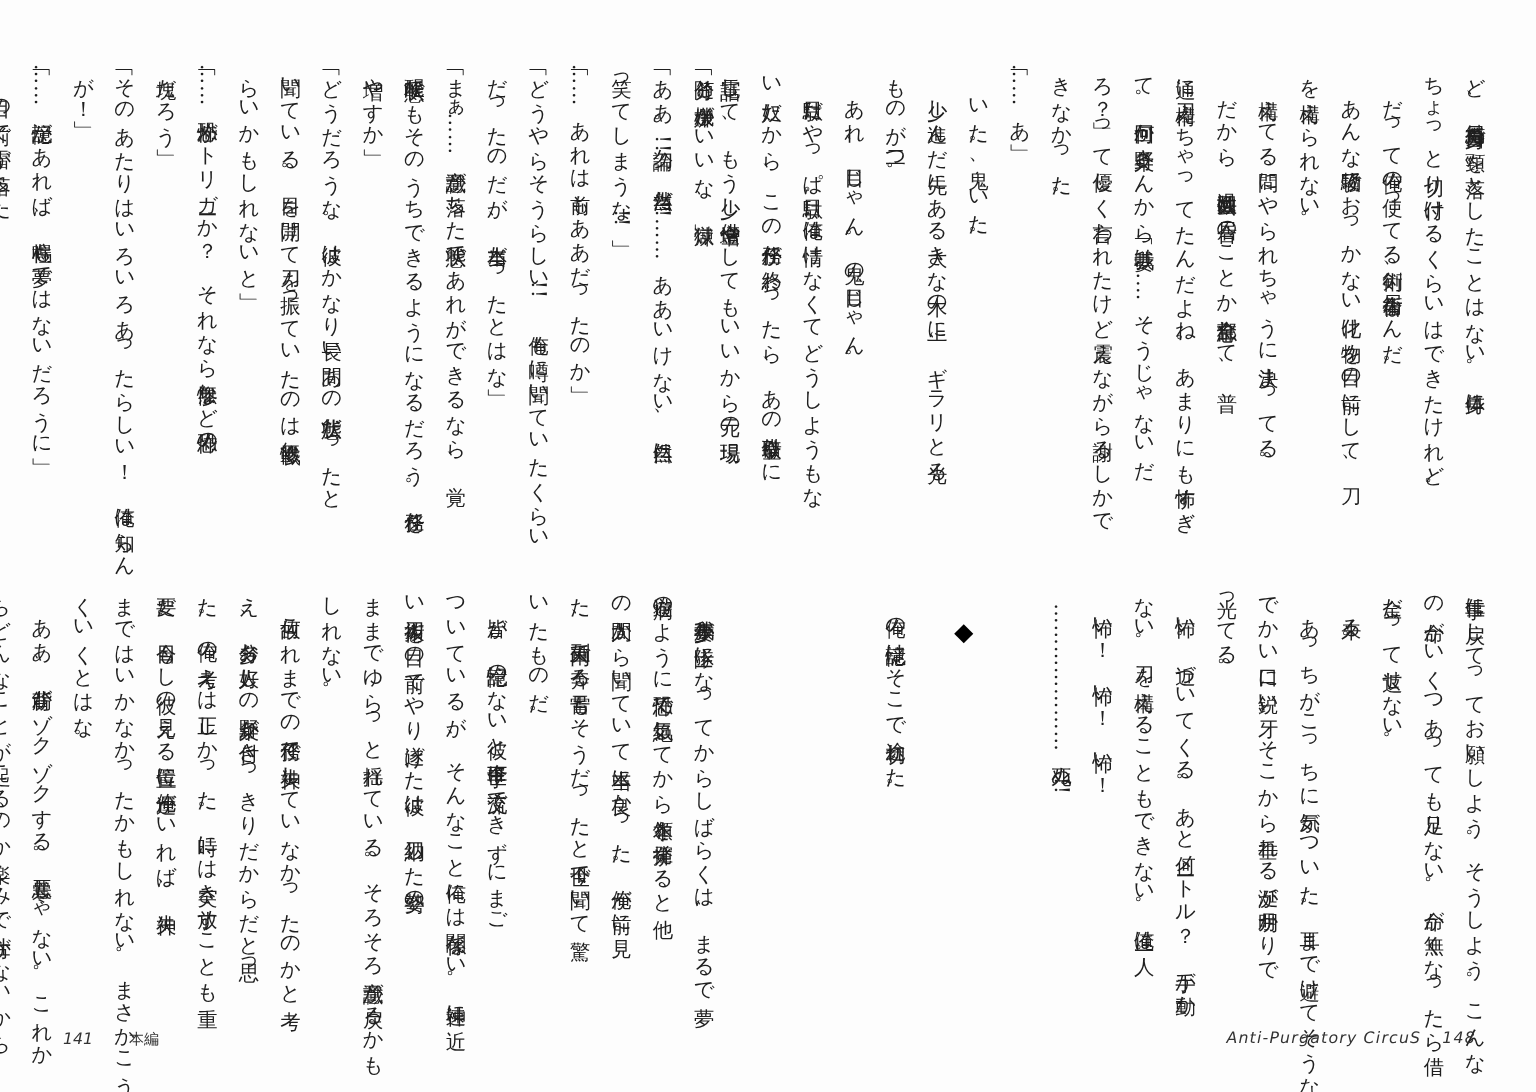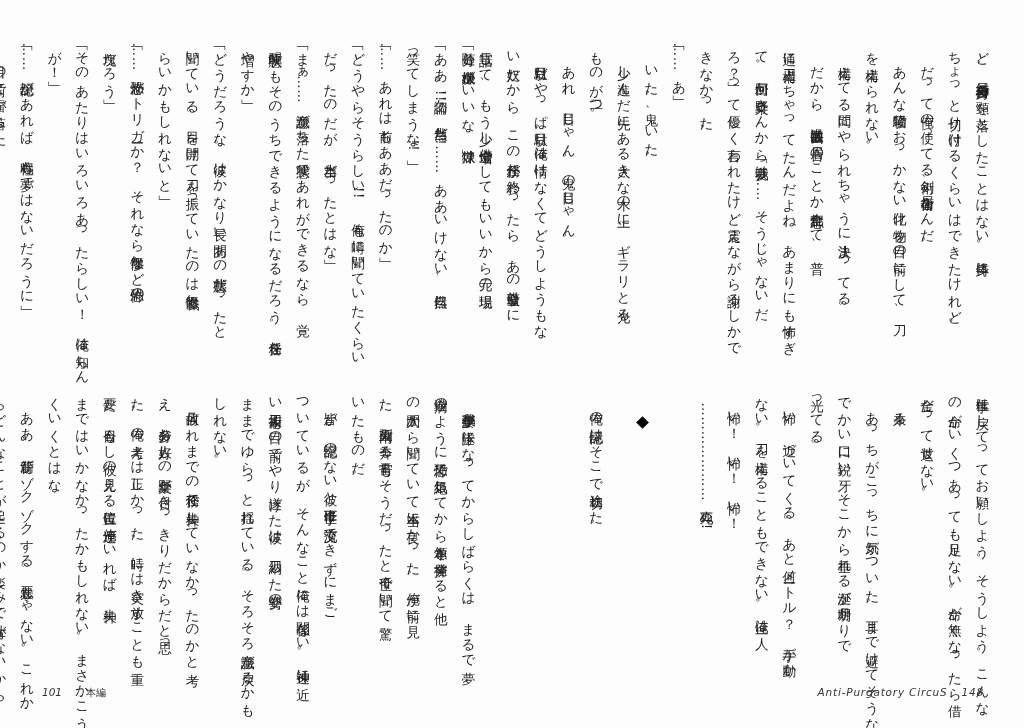--- a/index.html
+++ b/index.html
@@ -53,17 +53,17 @@
       <span>Anti-Purgatory CircuS</span><span class="num">148</span>
     </div>
   </div>
 
   <div class="ornament"></div>
 
   <div class="page page-left">
     <div class="block l-top" id="l-top"><p>「随分と機嫌がいいな、煉獄」</p><p>「ああ。勿論!!　当然だ!!……ああいけない、自然に</p><p>笑ってしまうな!!」</p><p>「……あれは前もああだったのか」</p><p>「どうやらそうらしい!!　俺も噂に聞いていたくらい</p><p>だったのだが、本当だったとはな」</p><p>「まぁ……意識が落ちた状態であれができるなら、覚</p><p>醒状態でもそのうちできるようになるだろう。任務を</p><p>増やすか」</p><p>「どうだろうな。彼はかなり長い間あの状態だったと</p><p>聞いている。目を開けて刀を振っていたのは無惨戦く</p><p>らいかもしれないと」</p><p>「……恐怖がトリガーか？　それなら無惨など恐怖の</p><p>塊だろう」</p><p>「そのあたりはいろいろあったらしい！　俺は知らん</p><p>が！」</p><p>「……記憶があれば、鳴柱も夢ではないだろうに」</p><p>　目の前で雷が落ちた。</p></div>
     <div class="block l-bot" id="l-bot"><p>　我妻少年が隊士になってからしばらくは、まるで夢</p><p>遊病のように恐怖で気絶してから本領を発揮すると他</p><p>の人間から聞いていて本当に良かった。俺が前に見</p><p>た、列車内で奔る雷号もそうだったと今世で聞いて驚</p><p>いたものだ。</p><p>　皆が、記憶のない彼と今世下手に交流できずにまご</p><p>ついているが、そんなこと俺には関係ない。神速に近</p><p>い抜刀術を目の前でやり遂げた彼は、納刀した姿勢の</p><p>ままでゆらっと揺れている。そろそろ意識が戻るかも</p><p>しれない。</p><p>　何故これまでの任務で失神していなかったのかと考</p><p>え、多分お人好しの粂野が付きっきりだからだと思っ</p><p>た。俺の考えは正しかった。時には突き放すことも重</p><p>要だ。今日もし彼の見える位置に俺達がいれば、失神</p><p>まではいかなかったかもしれない。まさかこうも上手</p><p>くいくとはな。</p><p>　ああ、背筋がゾクゾクする。悪寒じゃない。これか</p><p>らどんなことが起こるのか楽しみで仕方がないから。</p></div>
     <div class="folio folio-left">
-      <span class="num">101</span><span class="label">本編</span>
+      <span class="num">141</span><span class="label">本編</span>
     </div>
   </div>
 
 </div>
 
 </body></html>

